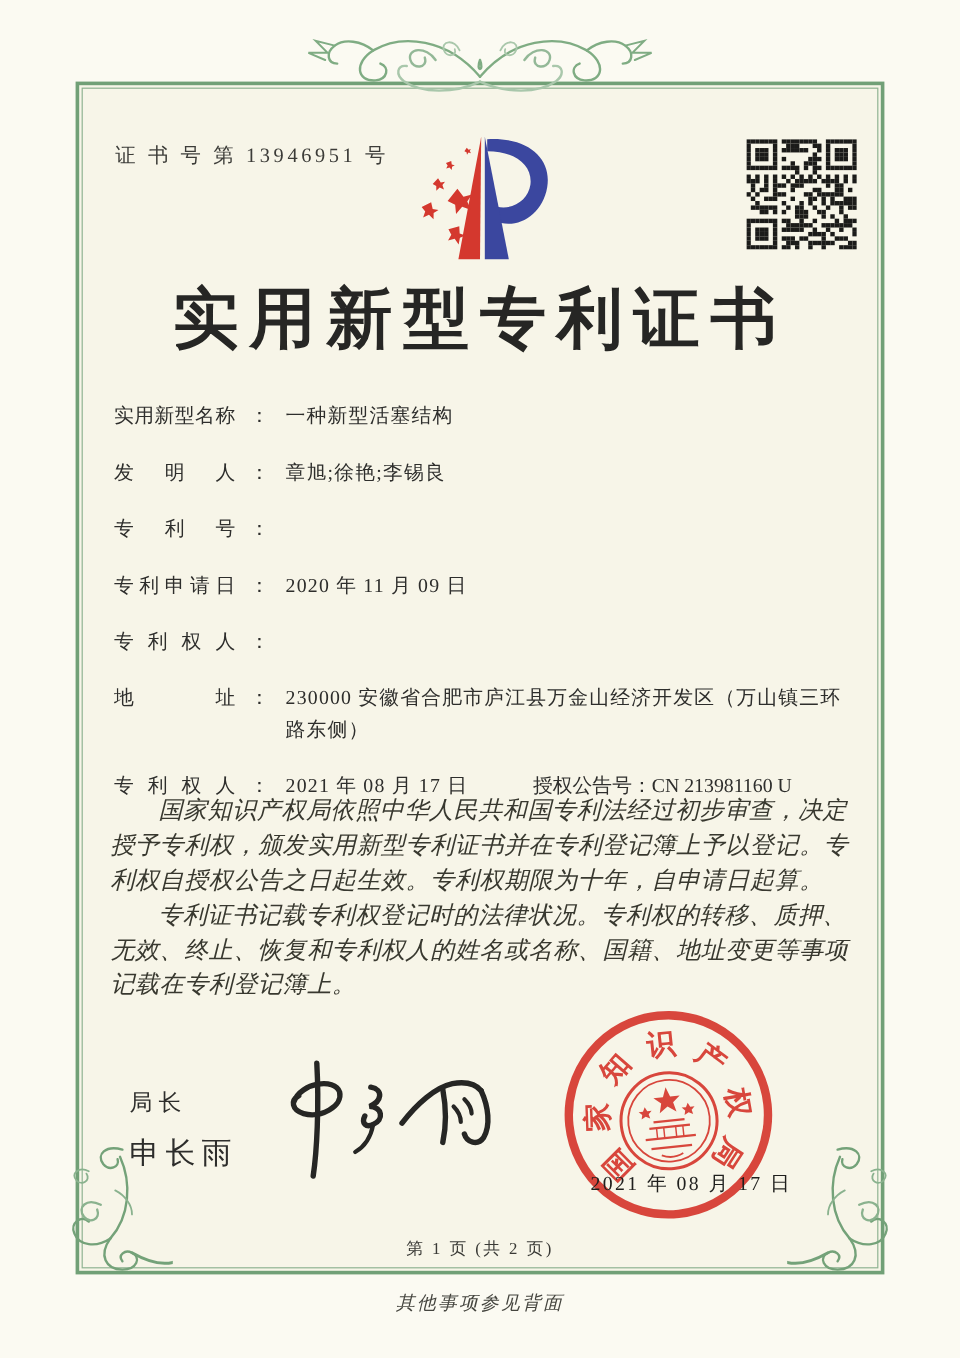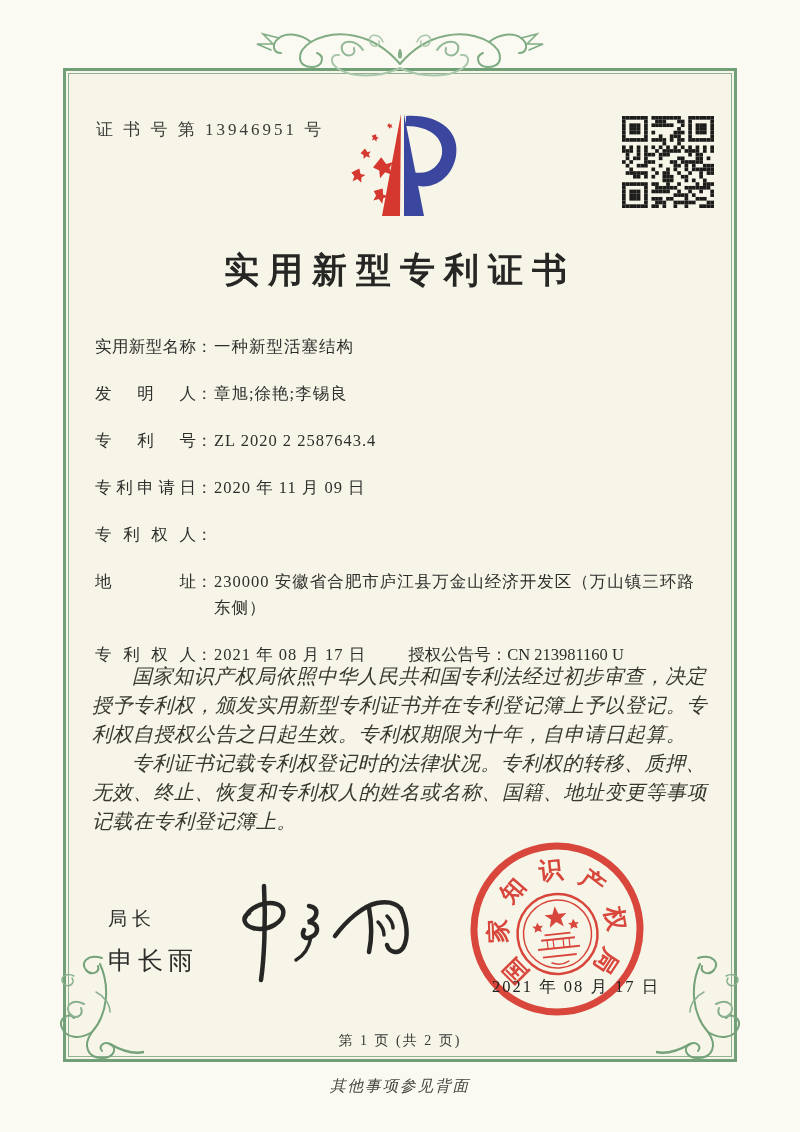--- a/index.html
+++ b/index.html
@@ -17,26 +17,26 @@
     position:absolute;left:2px;top:2px;right:2px;bottom:2px;
     border:1px solid #8fb392;
   }
   .cert-no{
     position:absolute;left:96px;top:118px;
     font-size:17px;letter-spacing:3px;color:#3c3c38;
   }
   .logo{position:absolute;left:336px;top:110px;}
   .qr{position:absolute;left:622px;top:116px;width:92px;height:92px;background:#f7f5e8;}
   .title{
-    position:absolute;left:0;top:247px;width:800px;text-align:center;
-    font-size:35px;font-weight:bold;letter-spacing:9px;color:#26262*4;
+    position:absolute;left:0;top:229px;width:800px;text-align:center;
+    font-size:55px;font-weight:bold;letter-spacing:9px;color:#26262*4;
     color:#262624;
   }
   .fields{position:absolute;left:95px;top:334px;width:616px;font-size:16.5px;}
-  .frow{display:flex;line-height:26px;margin-bottom:21px;}
+  .frow{display:flex;line-height:26px;margin-bottom:21px;gap:12px;}
   .flabel{
     width:101px;flex:0 0 101px;text-align:justify;text-align-last:justify;
     letter-spacing:0;color:#2e2e2c;
   }
   .fcolon{flex:0 0 18px;}
   .fvalue{letter-spacing:1px;max-width:482px;}
   .frow.combined .second{margin-left:42px;display:flex;}
   .body-text{
     position:absolute;left:92px;top:662px;width:620px;
     font-size:20px;line-height:29px;color:#38382f;
@@ -470,21 +470,20 @@
       <span class="fvalue">一种新型活塞结构</span>
   </div>
   <div class="frow">
     <span class="flabel">发明人</span>
       <span class="fcolon">：</span>
       <span class="fvalue">章旭;徐艳;李锡良</span>
   </div>
   <div class="frow">
     <span class="flabel">专利号</span>
       <span class="fcolon">：</span>
-      <span class="fvalue">ZL 2020 2 2587643.4</span>
   </div>
   <div class="frow">
     <span class="flabel">专利申请日</span>
       <span class="fcolon">：</span>
       <span class="fvalue">2020 年 11 月 09 日</span>
   </div>
   <div class="frow">
     <span class="flabel">专利权人</span>
       <span class="fcolon">：</span>
   </div>

